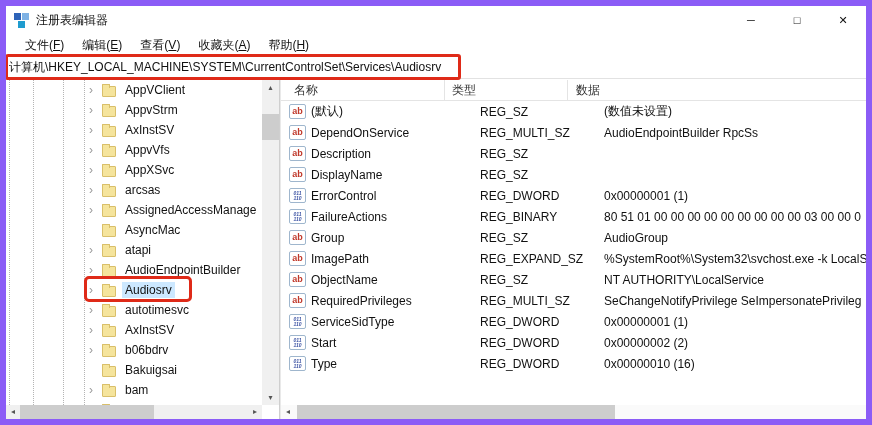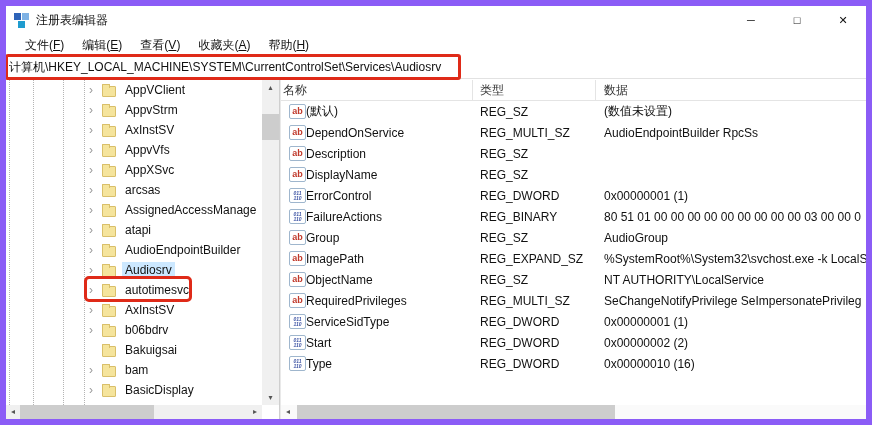--- a/index.html
+++ b/index.html
@@ -64,29 +64,29 @@
   .sb-h .right { right:0; }
   .sb-thumb { position:absolute; background:#cdcdcd; }
   .sb-v .sb-thumb { left:0; width:17px; top:34px; height:26px; }
   .sb-h .sb-thumb { top:0; height:14px; }
   .tree-h-thumb { left:14px; width:134px; }
   .list-h-thumb { left:16px; width:318px; }
 
   
   .lheader { display:flex; height:21px; align-items:center; border-bottom:1px solid #e4e4e4; color:#333; }
   .lh { height:21px; display:flex; align-items:center; }
-  .lh.name { width:192px; padding-left:2px; border-right:1px solid #e4e4e4; }
+  .lh.name { width:164px; padding-left:13px; border-right:1px solid #e4e4e4; }
   .lh.type { width:123px; padding-left:7px; border-right:1px solid #e4e4e4; }
   .lh.data { flex:1; padding-left:8px;text-align:right; }
   .vrow { display:flex; height:21px; align-items:center; white-space:nowrap; }
   .vcell { overflow:hidden; }
   .vname { width:192px; padding-left:8px; display:flex; align-items:center; flex:0 0 auto; }
   .vtype { width:123px; padding-left:7px; flex:0 0 auto; }
   .vdata { flex:1; padding-left:8px; }
-  .vicon { width:17px; height:15px; flex:0 0 auto; border:1px solid #9fb6cd; border-radius:2px; background:#fff; display:flex; flex-direction:column; align-items:center; justify-content:center; line-height:1; }
+  .vicon { width:17px; height:15px; margin-right:5px; flex:0 0 auto; border:1px solid #9fb6cd; border-radius:2px; background:#fff; display:flex; flex-direction:column; align-items:center; justify-content:center; line-height:1; }
   .vicon.str { color:#c0392b; font-weight:bold; font-size:9px; font-style:normal; }
   .vicon.bin { color:#3a51a3; font-weight:bold; font-size:5px; letter-spacing:0; }
   .vicon.bin span { display:block; height:5px; }
 </style>
 </head>
 <body>
 
 <div class="window">
 
   <div class="titlebar">
@@ -153,20 +153,25 @@
         <div class="trow">
             <span class="chev">›</span>
             <span class="folder"></span>
             <span class="tlabel">arcsas</span>
           </div>
         <div class="trow">
             <span class="chev">›</span>
             <span class="folder"></span>
             <span class="tlabel">AssignedAccessManage</span>
           </div>
+        <div class="trow leaf">
+            <span class="chev">›</span>
+            <span class="folder"></span>
+            <span class="tlabel">AsyncMac</span>
+          </div>
         <div class="trow">
             <span class="chev">›</span>
             <span class="folder"></span>
             <span class="tlabel">atapi</span>
           </div>
         <div class="trow">
             <span class="chev">›</span>
             <span class="folder"></span>
             <span class="tlabel">AudioEndpointBuilder</span>
           </div>

